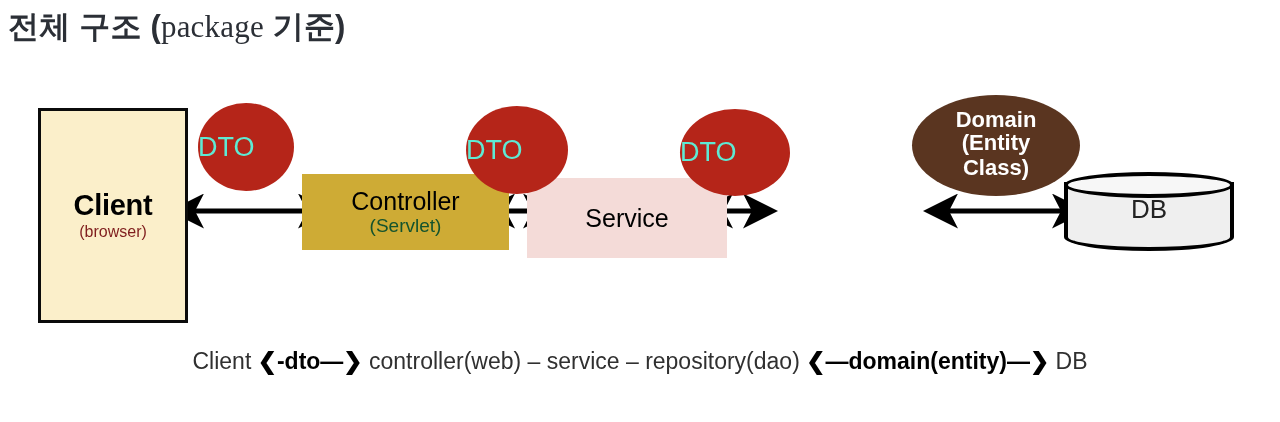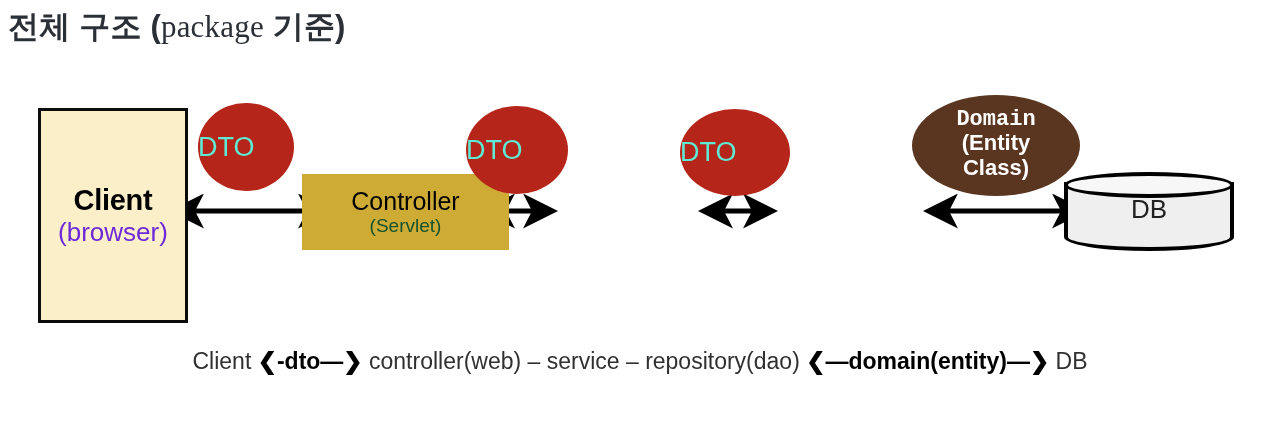--- a/index.html
+++ b/index.html
@@ -57,21 +57,21 @@
   #node-client {
     left: 38px; top: 108px; width: 150px; height: 215px;
     background: #fbefca;
     border: 3px solid #0b0b0b;
   }
   #node-client .t-main {
     font-size: 29px; font-weight: bold; color: #000;
     letter-spacing: -0.3px;
   }
   #node-client .t-sub {
-    font-size: 26px; font-weight: normal; color: #6d28d9;
+    font-size: 16px; font-weight: normal; color: #7f1d1d;
     margin-top: 3px;
   }
 
   
   #node-controller {
     left: 302px; top: 174px; width: 207px; height: 76px;
     background: #ceab35;
   }
   #node-controller .t-main { font-size: 25px; color: #000; }
   #node-controller .t-sub  { font-size: 19px; color: #14532d; margin-top: 1px; }
@@ -106,21 +106,21 @@
   #dto-3 { left: 680px; top: 109px; width: 110px; height: 87px; }
 
   
   #node-domain {
     left: 912px; top: 95px; width: 168px; height: 101px;
     background: #5a3520;
     border-radius: 50%;
     color: #ffffff;
     padding-bottom: 2px;
   }
-  #node-domain .t-main { font-size: 22px; font-weight: bold; font-family: Liberation Mono, monospace; }
+  #node-domain .t-main { font-size: 22px; font-weight: bold; }
   #node-domain .t-sub  { font-size: 22px; font-weight: bold; line-height: 1.12; }
 
   
   #node-db {
     position: absolute;
     left: 1064px; top: 172px; width: 170px; height: 79px;
   }
   #node-db .cyl-body {
     position: absolute;
     left: 0; top: 10px; width: 100%; height: 69px;
@@ -195,20 +195,23 @@
   <div class="node" id="node-client">
     <div class="t-main">Client</div>
     <div class="t-sub">(browser)</div>
   </div>
 
   <div class="node" id="node-controller">
     <div class="t-main">Controller</div>
     <div class="t-sub">(Servlet)</div>
   </div>
 
+  <div class="node" id="node-service">
+    <div class="t-main">Service</div>
+  </div>
 
 
   <div class="node" id="node-domain">
     <div class="t-main">Domain</div>
     <div class="t-sub">(Entity</div>
     <div class="t-sub">Class)</div>
   </div>
 
   <div class="dto" id="dto-1">
       <span>DTO</span>

